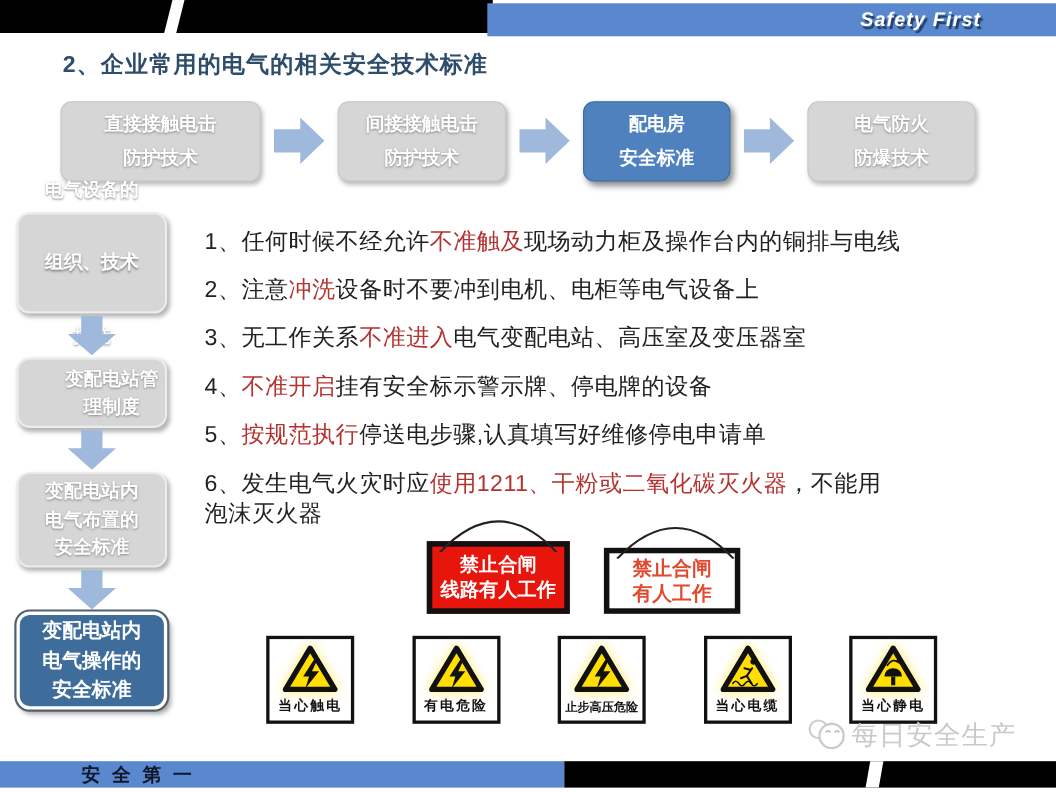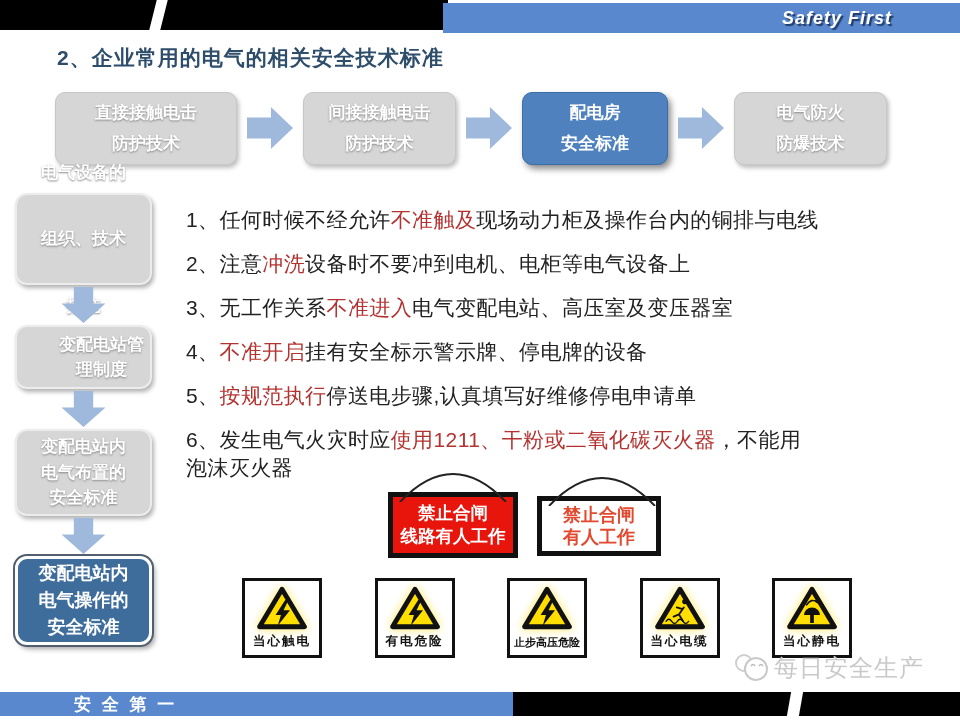--- a/index.html
+++ b/index.html
@@ -34,39 +34,39 @@
     text-shadow:0 1px 2px rgba(128,128,128,.95);box-sizing:border-box;text-align:center;}
   .side-box.active{background:var(--active-blue);border:3px solid #fff;
     box-shadow:0 0 0 2px #51606f,3px 4px 5px rgba(0,0,0,.35);text-shadow:none;font-size:18px;}
   .down-arrow{width:44px;height:36px;background:var(--arrow-blue);margin:2px 0;
     clip-path:polygon(28% 0,72% 0,72% 46%,100% 46%,50% 100%,0 46%,28% 46%);}
   
   .rules{position:absolute;left:186px;top:206px;width:772px;color:#222;}
   .rule{font-size:21px;line-height:28px;margin-bottom:16px;letter-spacing:.4px;}
   .rule .red{color:var(--red-text);}
   
-  .tags{position:absolute;left:388px;top:492px;display:flex;gap:19px;align-items:center;}
+  .tags{position:absolute;left:388px;top:492px;display:flex;gap:31px;align-items:flex-end;}
   .tag{position:relative;border:5px solid #111;display:flex;flex-direction:column;justify-content:center;
     align-items:center;text-align:center;font-weight:bold;}
   .tag.red{background:var(--sign-red);color:#fff;width:120px;height:56px;font-size:17.5px;line-height:1.3;}
   .tag.white{background:#fff;color:var(--tag-red-text);width:114px;height:50px;font-size:18px;line-height:1.25;margin-top:2px;}
   .tag .string{position:absolute;top:-37px;left:-5px;width:130px;height:42px;pointer-events:none;}
   
   .signs{position:absolute;left:242px;top:578px;width:610px;display:flex;justify-content:space-between;}
   .wsign{width:80px;height:80px;background:#fff;border:3px solid #111;box-sizing:border-box;
     display:flex;flex-direction:column;align-items:center;justify-content:space-between;padding:4px 2px 5px;}
   .wsign .tri-icon{width:58px;height:46px;filter:drop-shadow(0 0 5px rgba(255,232,90,.95));}
   .wsign-label{font-size:12.5px;font-weight:bold;color:#111;letter-spacing:2px;white-space:nowrap;}
   .wsign-label.long{font-size:11px;letter-spacing:0;}
   
   .watermark{position:absolute;left:733px;top:652px;display:flex;align-items:center;gap:3px;
     color:#C9C9C9;font-size:24px;font-weight:normal;letter-spacing:1px;}
   .bottombar{position:absolute;left:0;top:692px;width:960px;height:24px;}
   .bb-blue{position:absolute;left:0;top:0;width:513px;height:24px;background:var(--bar-blue);display:flex;align-items:center;}
-  .bb-slogan{margin-left:74px;color:#ffffff;font-weight:bold;font-size:17px;letter-spacing:3px;}
+  .bb-slogan{margin-left:74px;color:#0f172a;font-weight:bold;font-size:17px;letter-spacing:3px;}
   .bb-black{position:absolute;left:513px;top:0;width:447px;height:24px;background:#000;}
   .bb-slash{position:absolute;left:789px;top:0;width:12px;height:24px;background:#fff;transform:skewX(-10deg);}
 </style>
 </head>
 <body>
 
 <div class="topbar">
   <div class="tb-black"></div>
   <div class="tb-slash"></div>
   <div class="tb-blue">
@@ -80,21 +80,21 @@
     <div class="flow-box" style="width: 182px;">
       <div>直接接触电击</div>
       <div>防护技术</div>
     </div>
     <div class="flow-arrow"></div>
     <div class="flow-box" style="width: 153px;">
       <div>间接接触电击</div>
       <div>防护技术</div>
     </div>
     <div class="flow-arrow"></div>
-    <div class="flow-box active" style="width: 146px;">
+    <div class="flow-box active" style="width: 134px;">
       <div>配电房</div>
       <div>安全标准</div>
     </div>
     <div class="flow-arrow"></div>
     <div class="flow-box" style="width: 153px;">
       <div>电气防火</div>
       <div>防爆技术</div>
     </div>
   </div>
 

